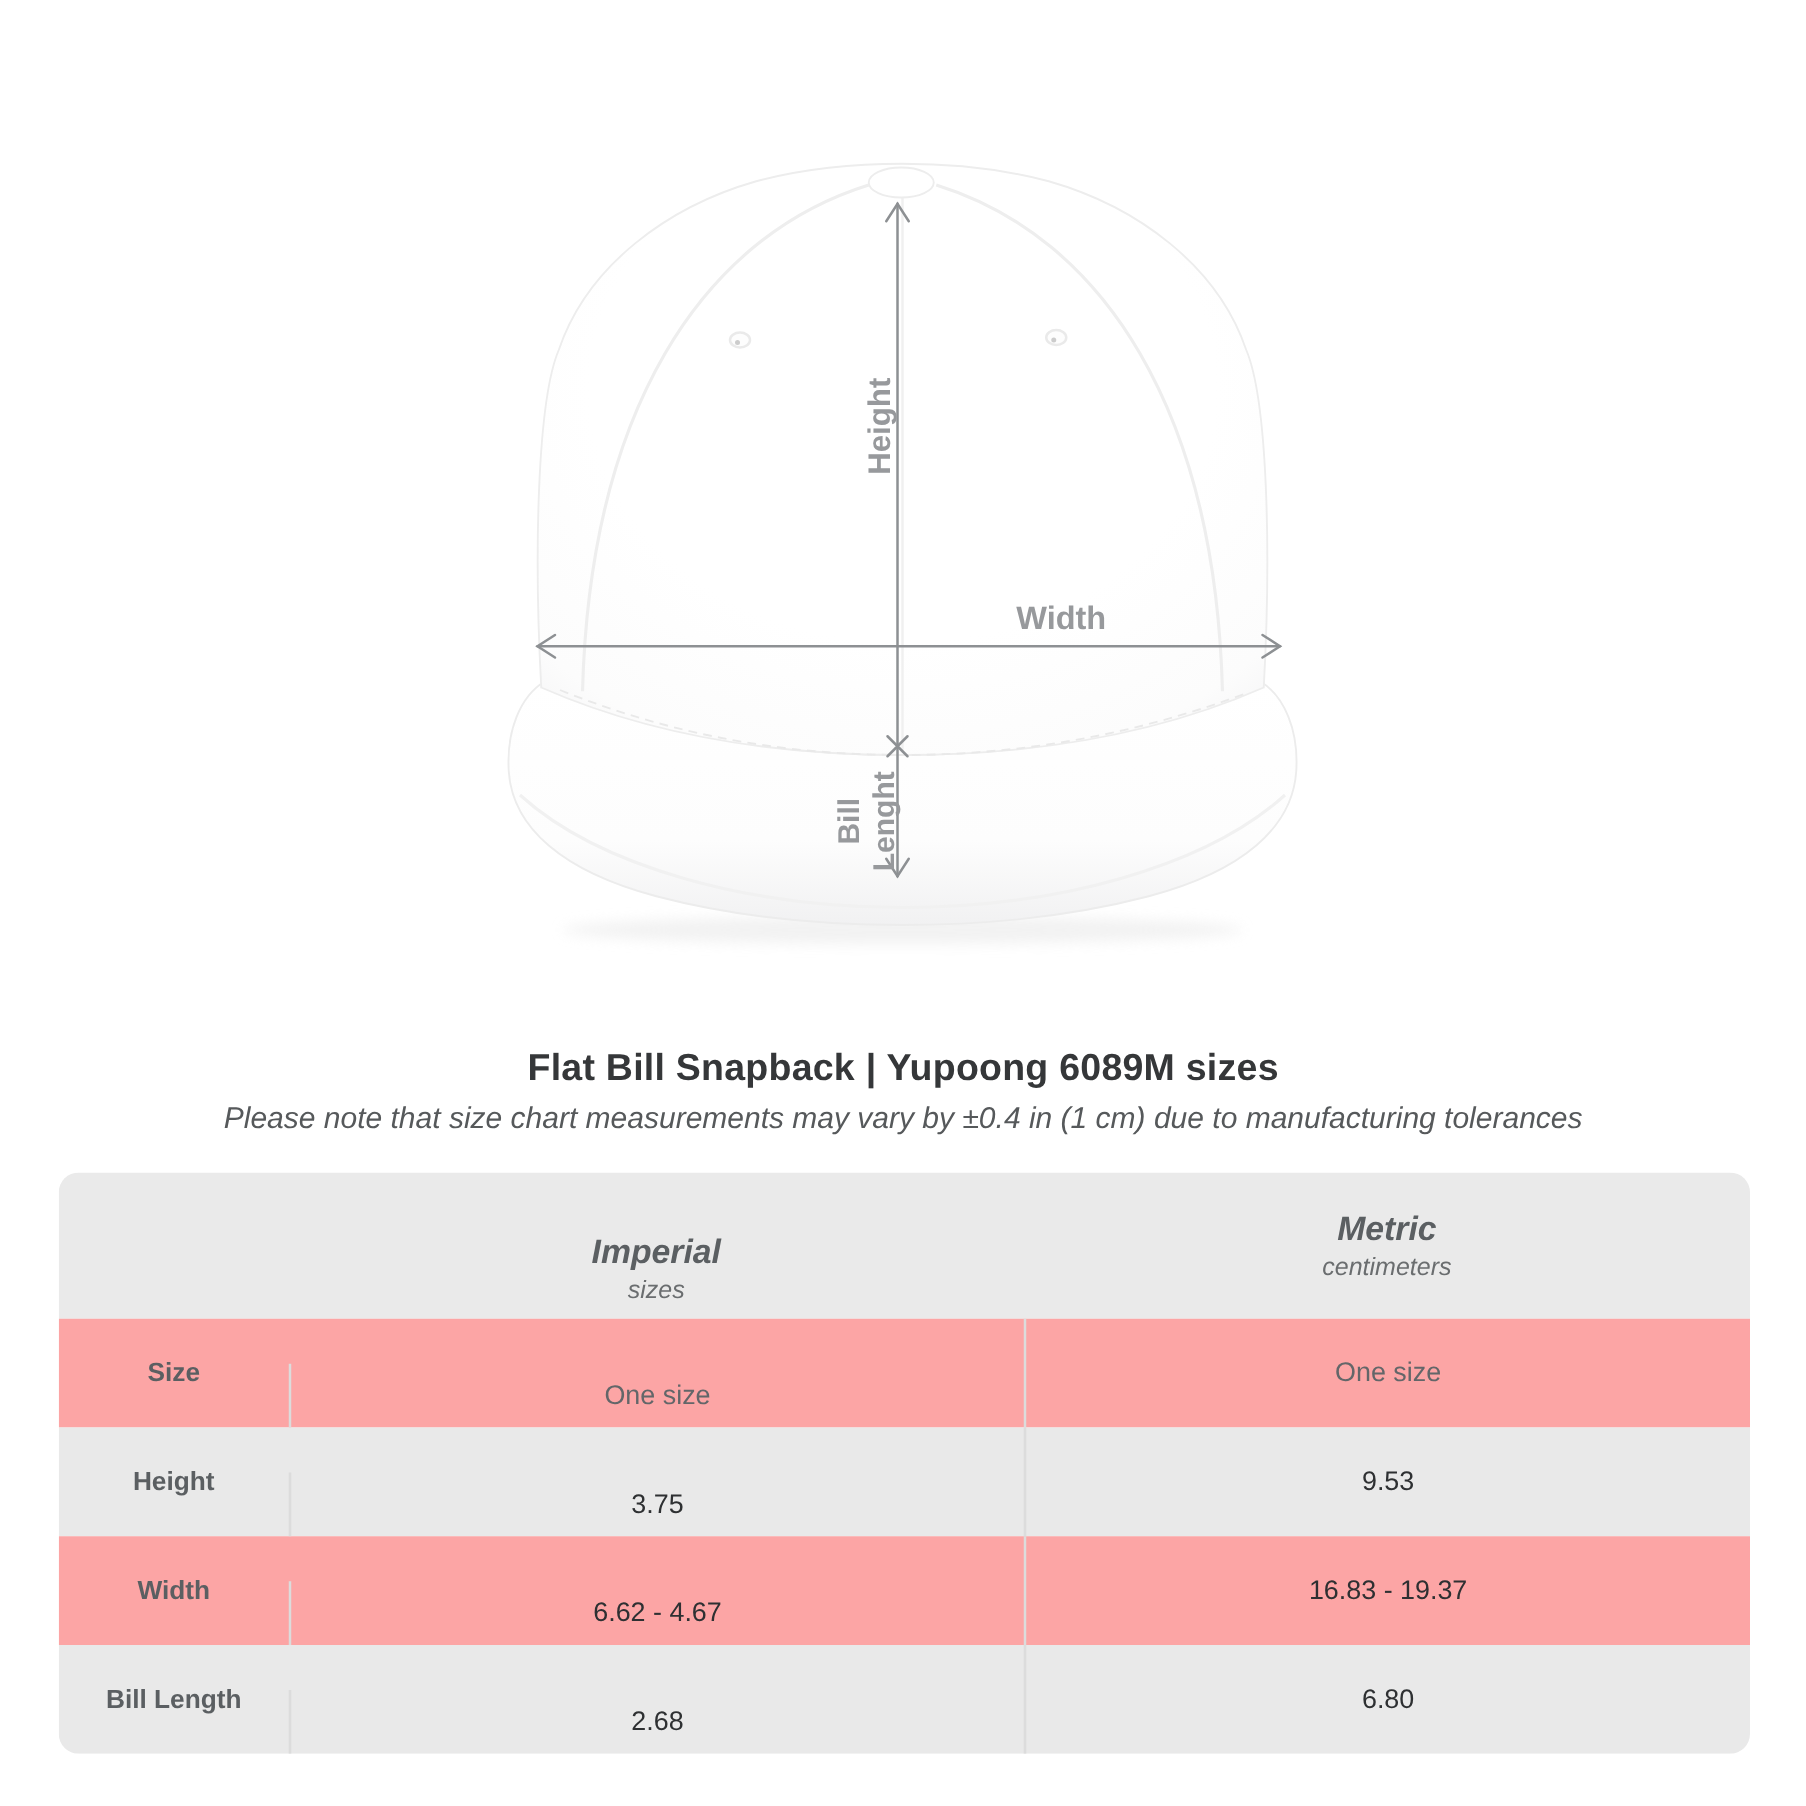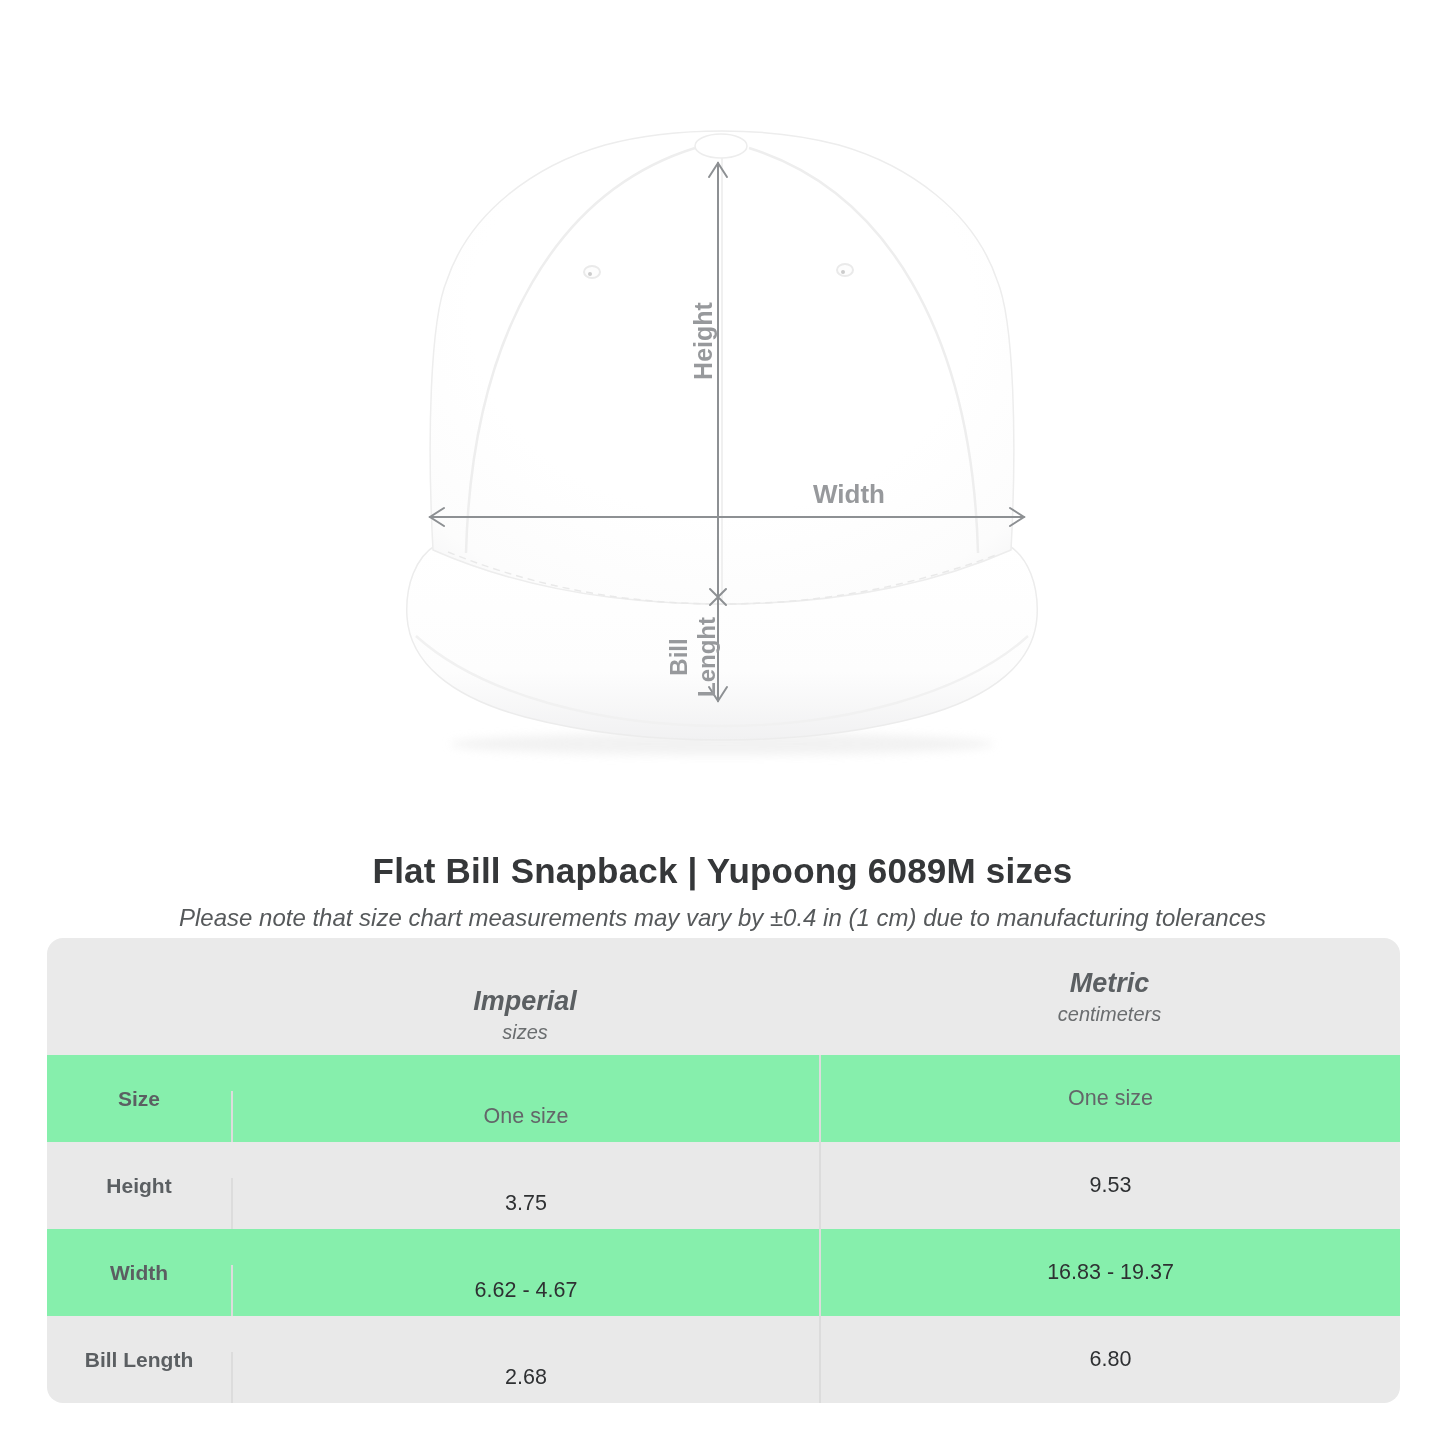--- a/index.html
+++ b/index.html
@@ -23,22 +23,22 @@
 
   
   .titles {
     position: absolute;
     left: 0;
     right: 0;
     top: 838px;
     text-align: center;
   }
   .page-title {
-    margin: 13px;
-    font-size: 35px;
+    margin: 0;
+    font-size: 30px;
     font-weight: bold;
     color: #353739;
     letter-spacing: 0.2px;
   }
   .page-subtitle {
     margin: 9px 0 0 0;
     font-size: 24px;
     font-style: italic;
     color: #56595b;
   }
@@ -53,21 +53,21 @@
     overflow: hidden;
   }
   .t-header {
     display: flex;
     height: 117px;
     background: #eaeaea;
   }
   .t-row {
     display: flex;
     height: 87px;
-    background: #86efac;
+    background: #fca5a5;
   }
   .t-row.alt { background: #e9e9e9; }
   .cell {
     display: flex;
     flex-direction: column;
     align-items: center;
     justify-content: center;
     box-sizing: border-box;
   }
   .c1 { width: 184px; }

